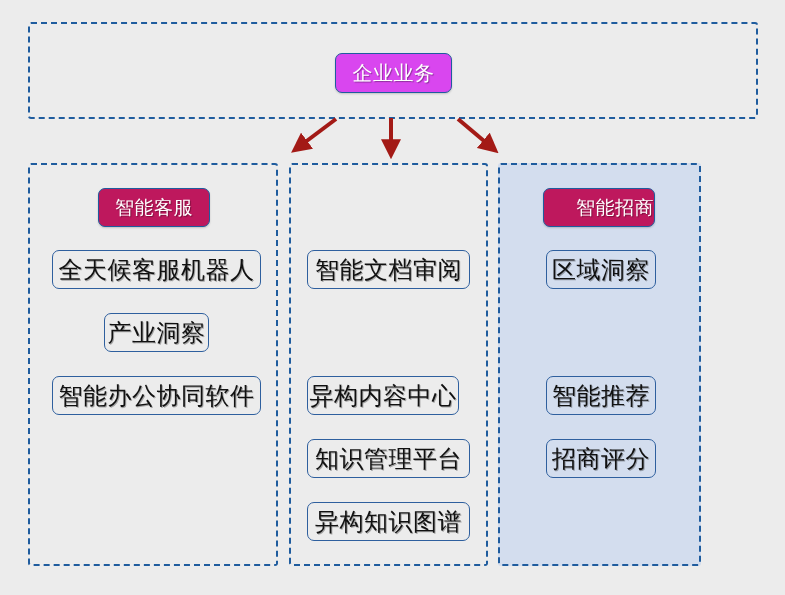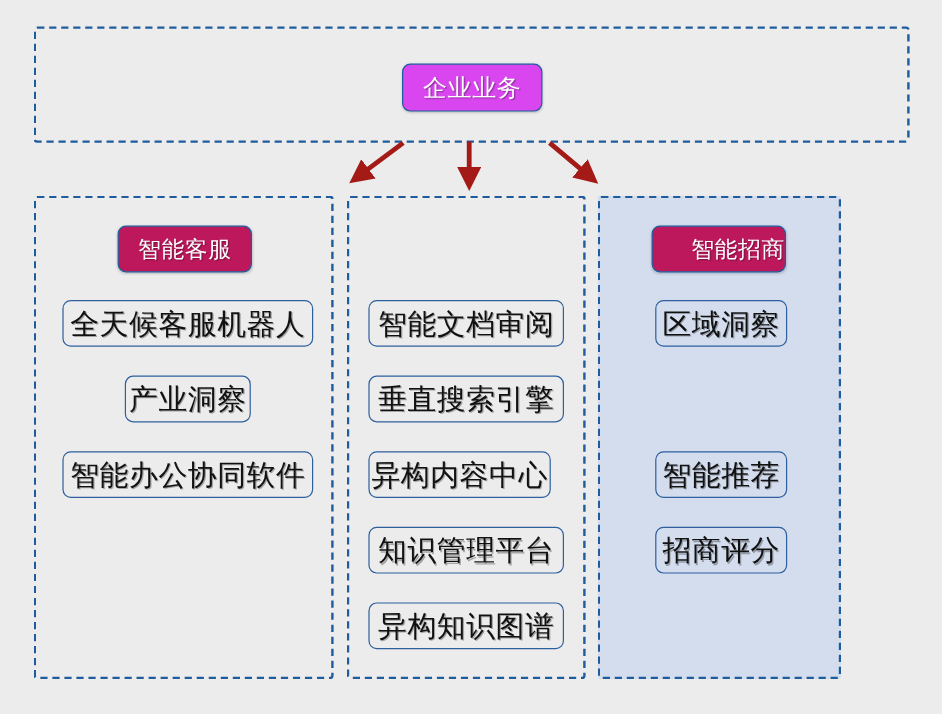--- a/index.html
+++ b/index.html
@@ -138,21 +138,20 @@
 
   <div class="node node-item" style="left:104px; top:313px; width:105px; height:39px;">产业洞察</div>
 
   <div class="node node-item" style="left:52px; top:376px; width:209px; height:39px;">智能办公协同软件</div>
 
   <div id="col2-group" class="dashed-box"></div>
 
 
   <div class="node node-item" style="left:307px; top:250px; width:163px; height:39px;">智能文档审阅</div>
 
-  <div class="node node-item" style="left:307px; top:313px; width:163px; height:39px;">垂直搜索引擎</div>
 
   <div class="node node-item" style="left:307px; top:376px; width:152px; height:39px;">异构内容中心</div>
 
   <div class="node node-item" style="left:307px; top:439px; width:163px; height:39px;">知识管理平台</div>
 
   <div class="node node-item" style="left:307px; top:502px; width:163px; height:39px;">异构知识图谱</div>
 
   <div id="col3-group" class="dashed-box filled"></div>
 
   <div class="node node-header" style="left:543px; top:188px; width:112px; height:39px;padding-left:32px;">智能招商</div>

